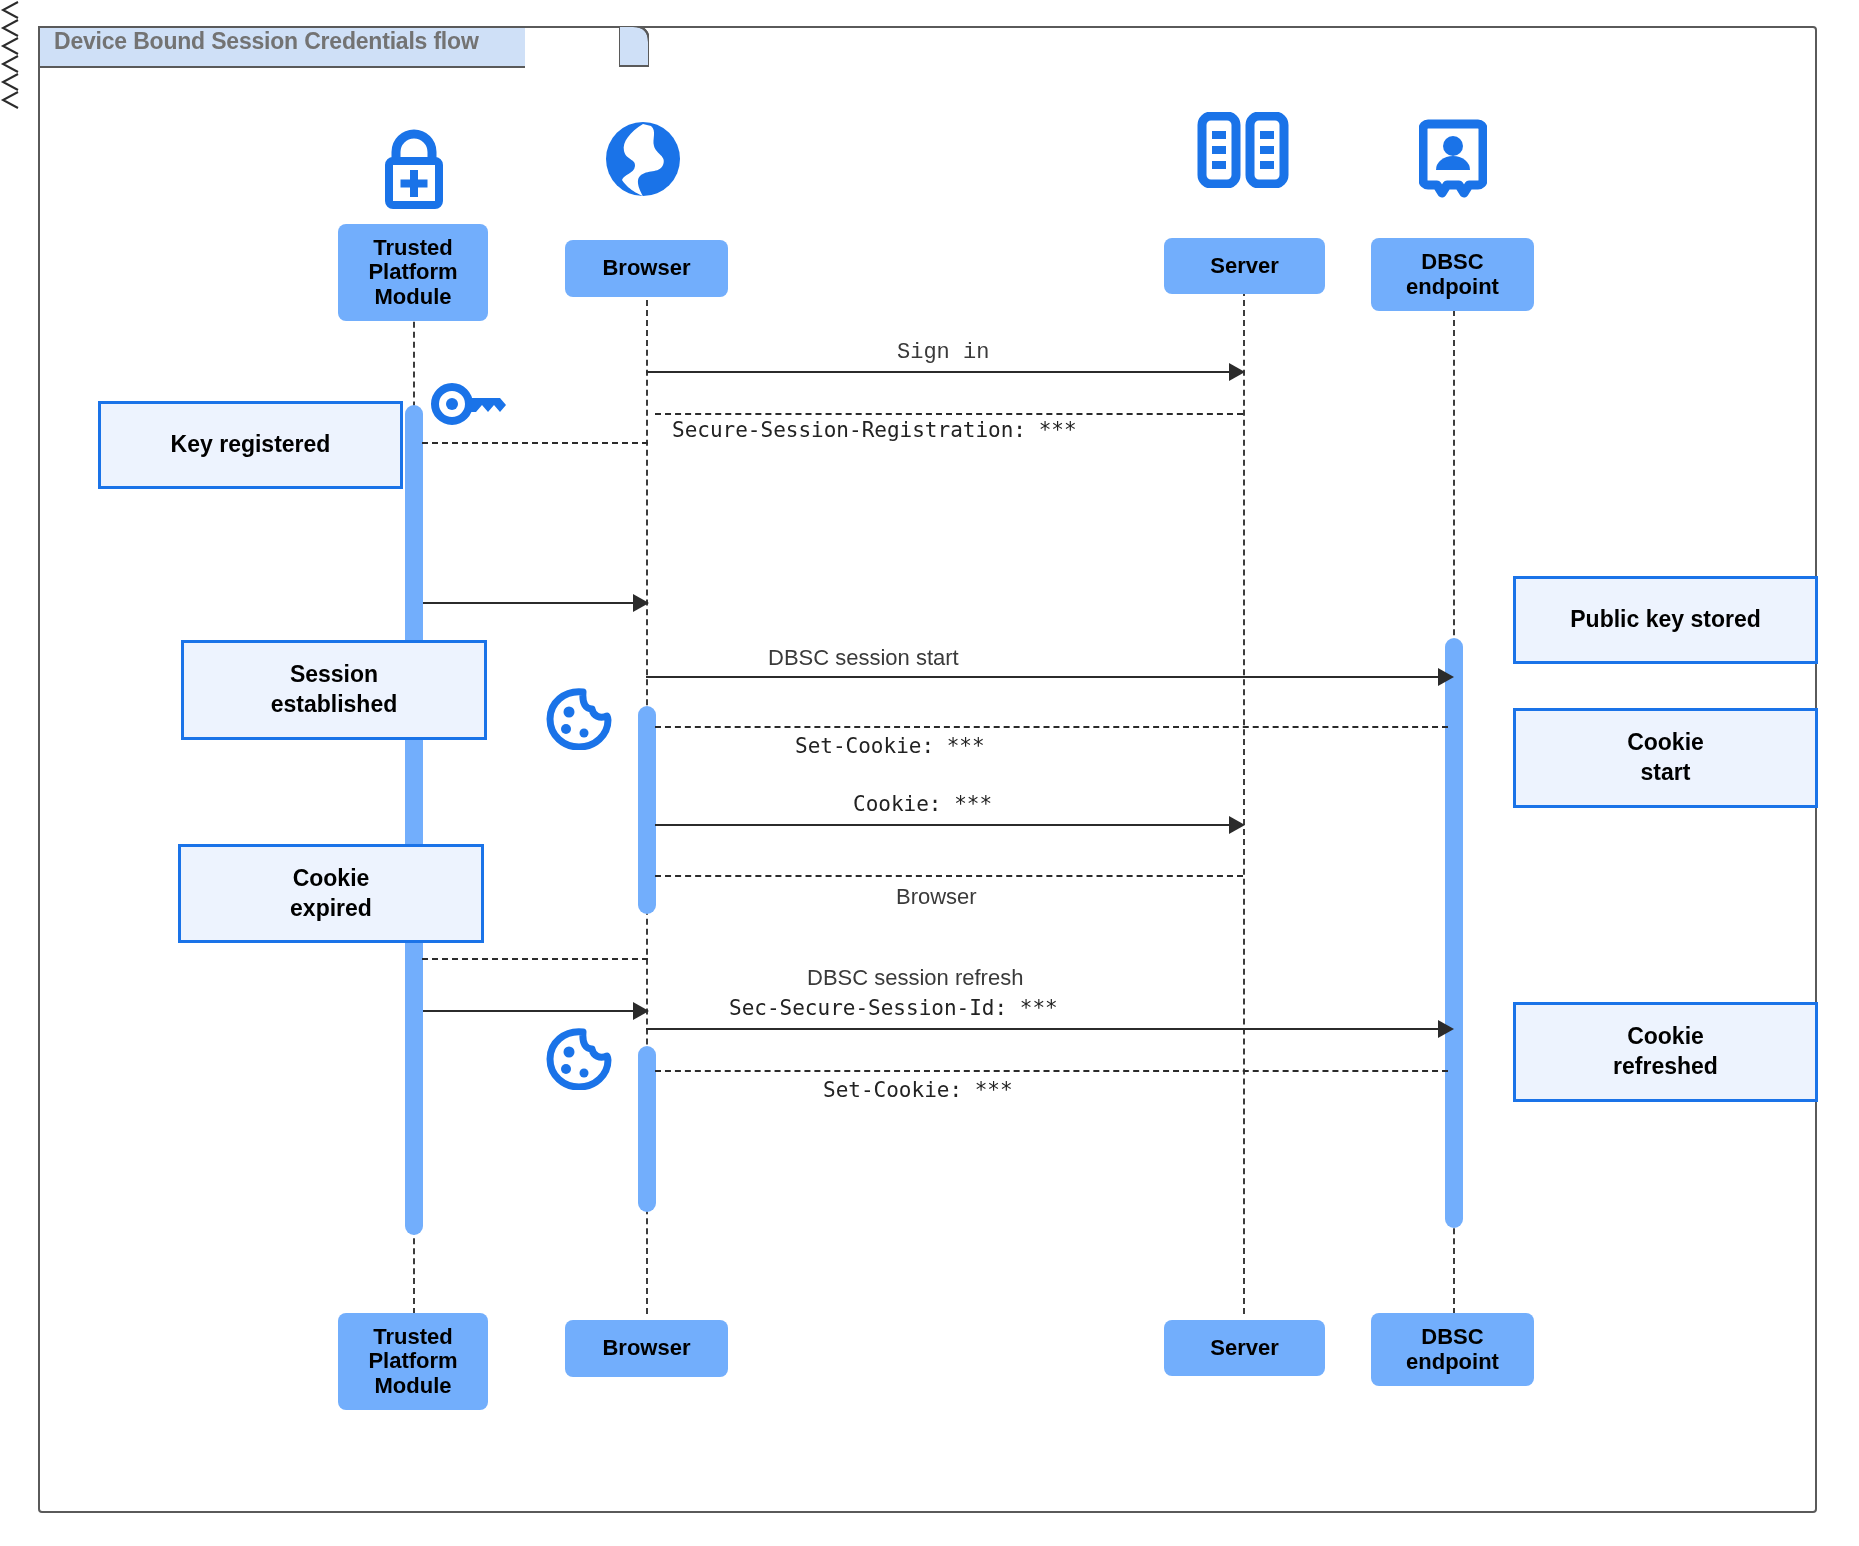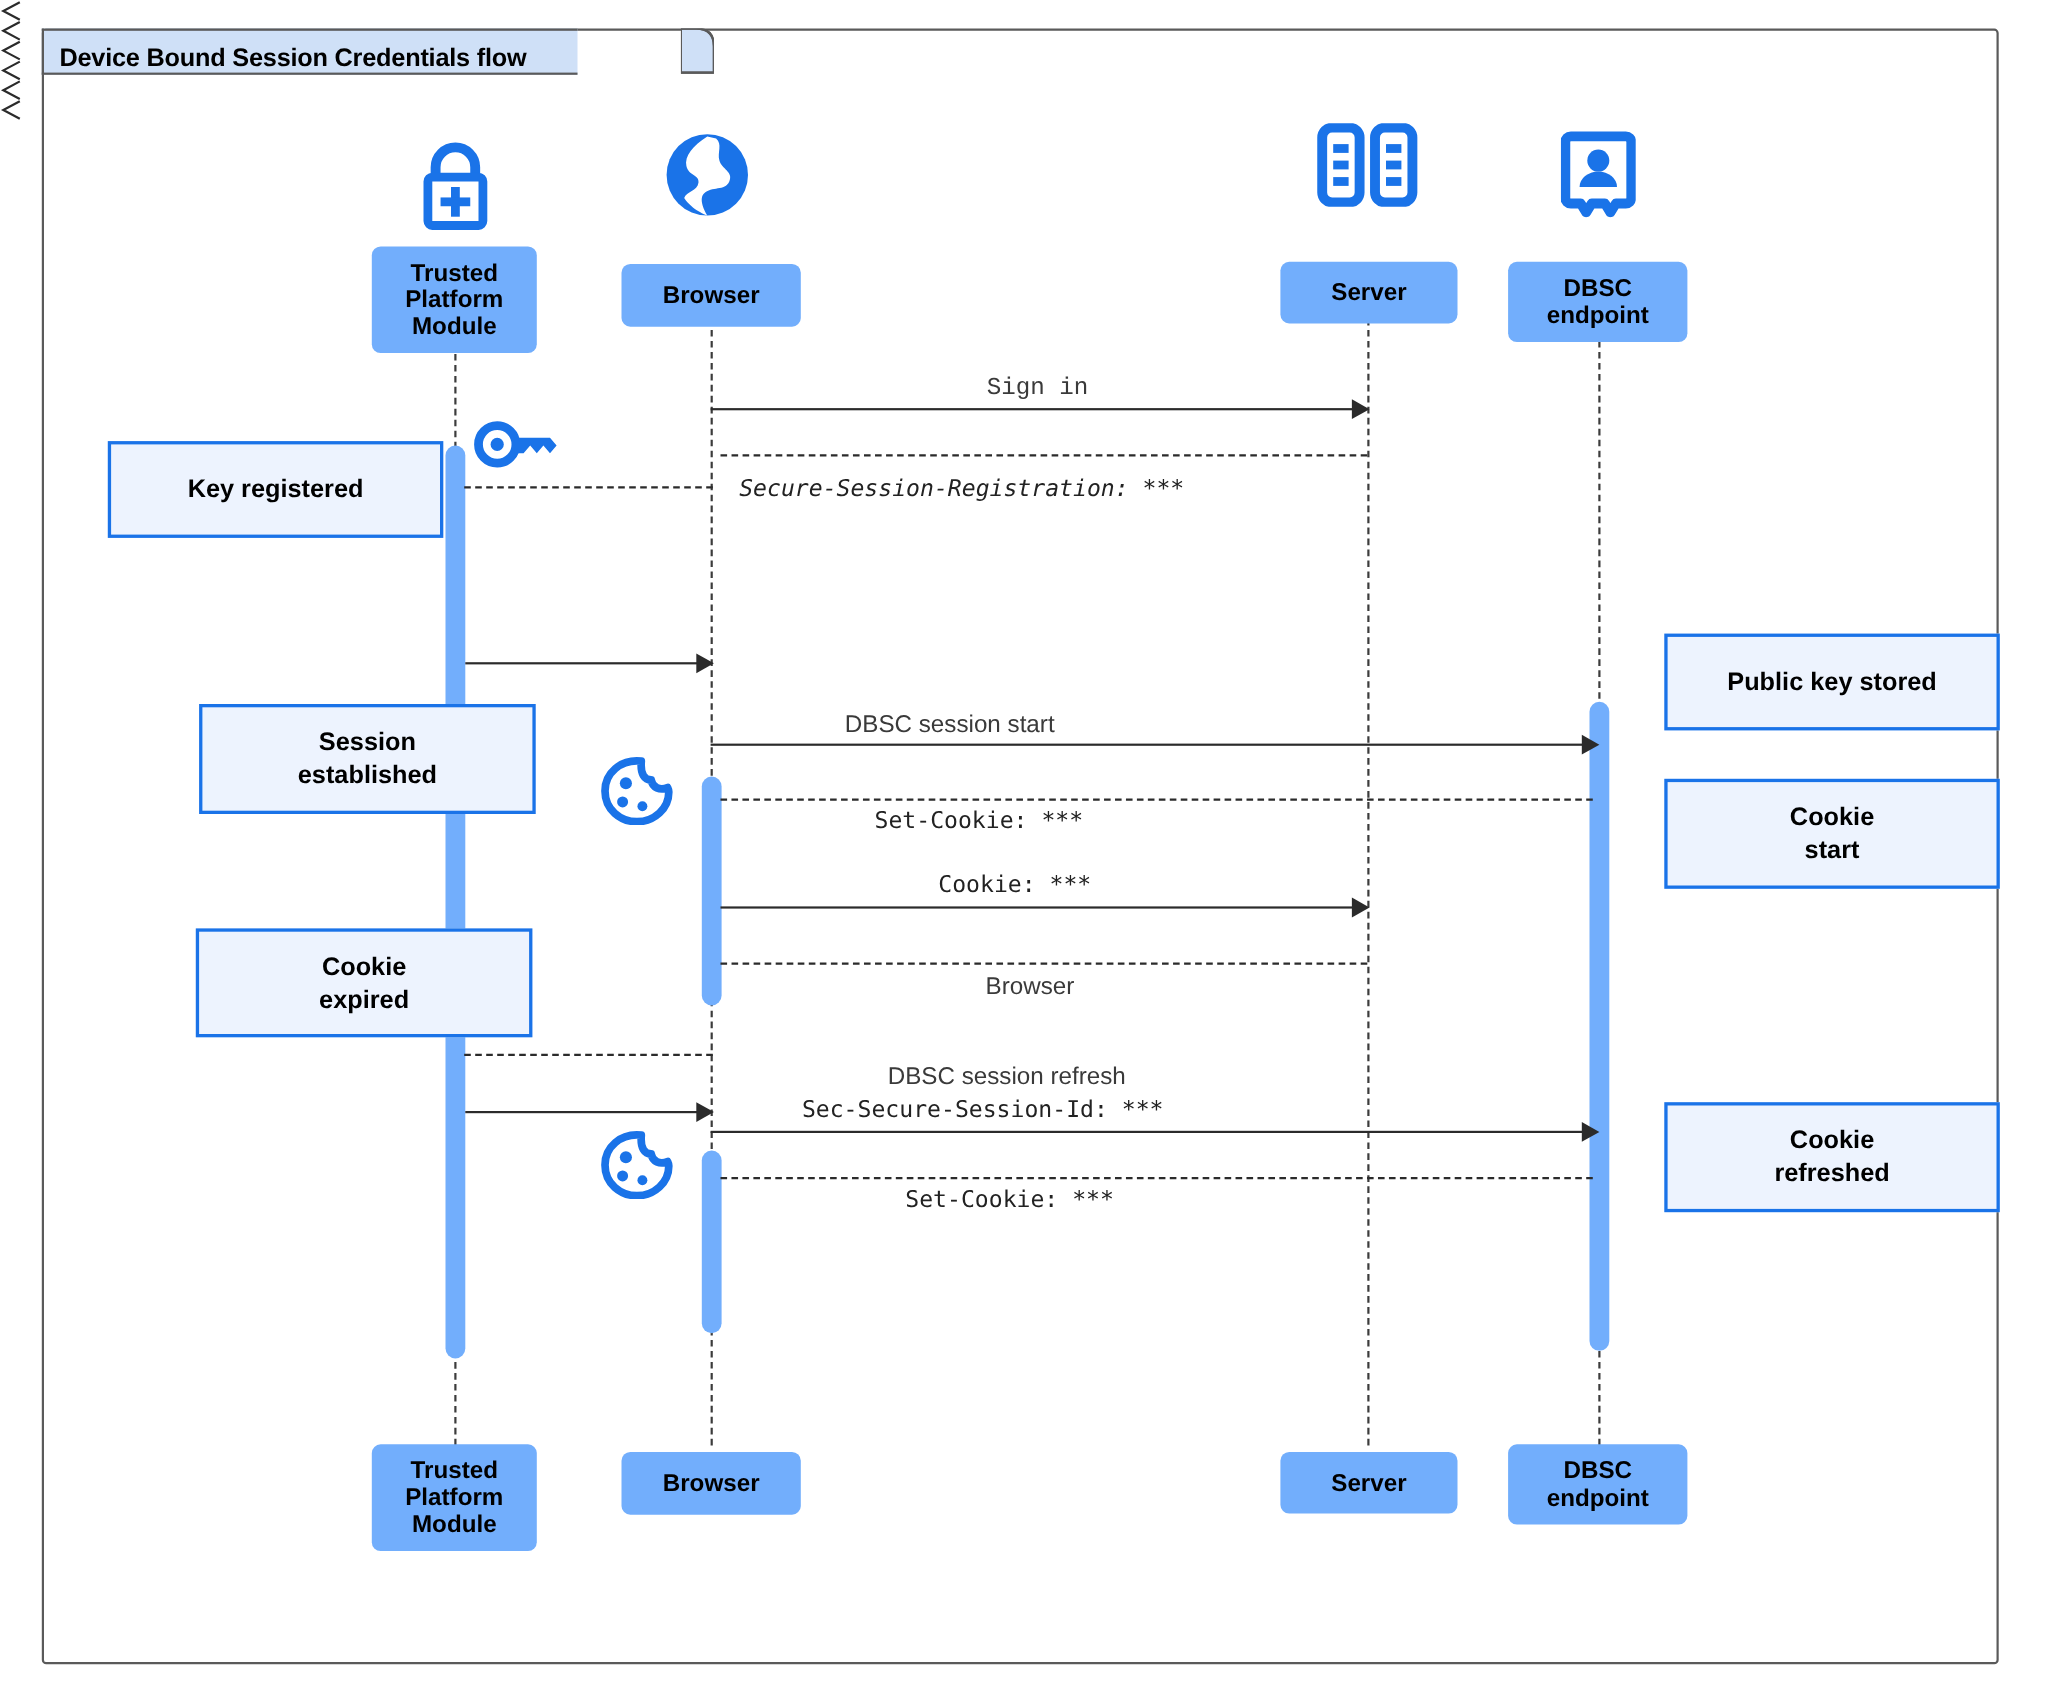--- a/index.html
+++ b/index.html
@@ -25,24 +25,24 @@
   }
   .frame-tab {
     position:absolute;
     left:38px; top:26px;
     height:42px;
     padding:0 46px 0 14px;
     background:#cfe0f7;
     border:2px solid #5a5a5a;
     border-right:none;
     box-sizing:border-box;
-    display:flex; align-items:flex-end;
+    display:flex; align-items:flex-start;
     font-weight:bold;
     font-size:23px;
-    color:#000000;
+    color:#737373;
     letter-spacing:-0.2px;
   }
   .frame-tab-corner {
     position:absolute;
     top:26px;
     height:42px;
     width:30px;
     box-sizing:border-box;
   }
   .frame-tab-corner svg { display:block; }
@@ -229,21 +229,21 @@
   <span class="msg-label" style="left:897px; top:340px;font-family:Liberation Mono, monospace;">Sign in</span>
   <div class="msg-line" style="left:646px; top:371px; width:587px;"></div>
   <div class="arrow-head arrow-right" style="left:1229px; top:363px;"></div>
 
   <div class="msg-line dashed" style="left:655px; top:413px; width:588px;"></div>
   <div class="arrow-open" style="left:641px; top:404px;">
     <svg width="20" height="20" viewBox="0 0 20 20">
       <path d="M18 2 L3 10 L18 18" fill="none" stroke="#2b2b2b" stroke-width="2"></path>
     </svg>
   </div>
-  <span class="msg-label mono" style="left:672px; top:432px;font-style:italic;">Secure-Session-Registration: ***</span>
+  <span class="msg-label mono" style="left:672px; top:418px;">Secure-Session-Registration: ***</span>
 
   <div class="oicon" style="left:430px; top:380px;">
     <svg width="78" height="48" viewBox="0 0 78 48">
       <circle cx="22" cy="24" r="17" fill="none" stroke="#1a73e8" stroke-width="8"></circle>
       <circle cx="22" cy="24" r="6" fill="#1a73e8"></circle>
       <path d="M38 18 L70 18 L76 25 L70 32 L64 25 L58 32 L52 25 L46 32 L38 32 Z" fill="#1a73e8"></path>
     </svg>
   </div>
 
   <div class="msg-line dashed" style="left:422px; top:442px; width:226px;"></div>

